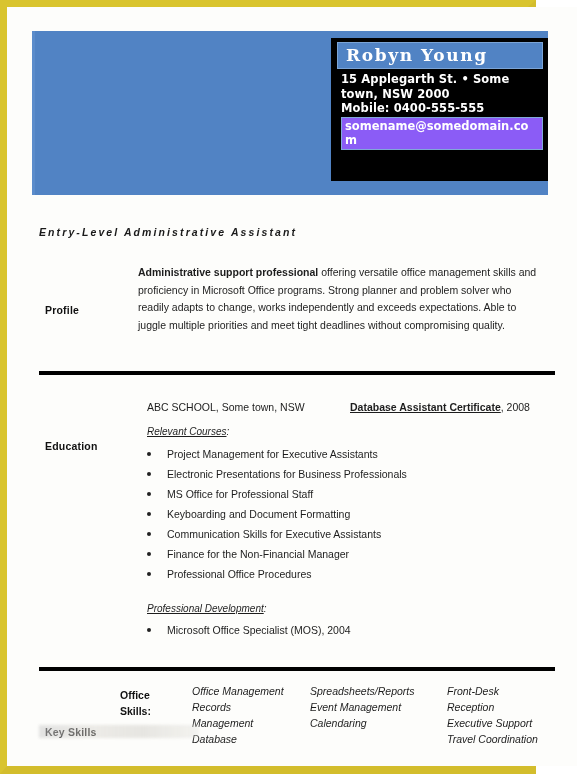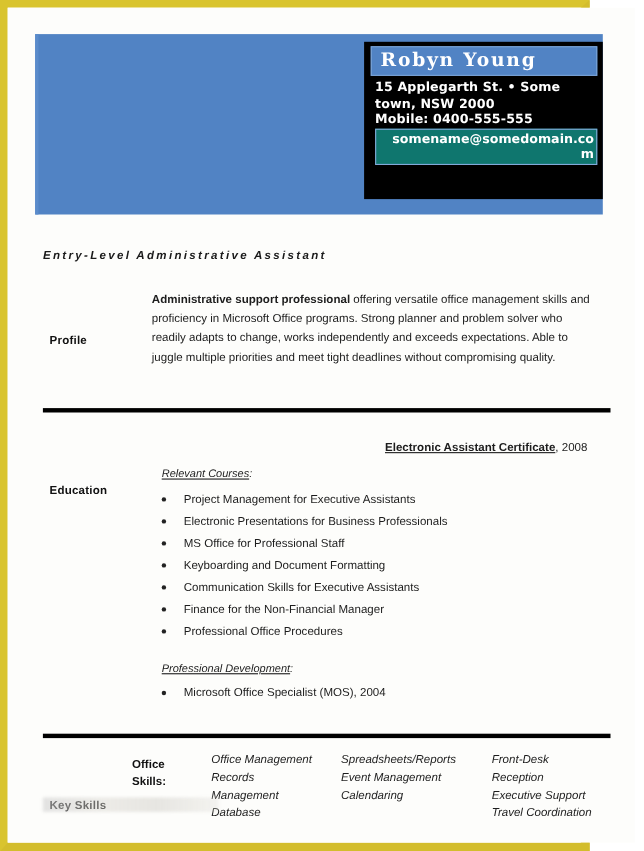--- a/index.html
+++ b/index.html
@@ -82,26 +82,25 @@
     font-family: "DejaVu Sans", "Liberation Sans", sans-serif;
     font-weight: bold;
     font-size: 11.5px;
     line-height: 14.5px;
     color: #ffffff;
     letter-spacing: 0.1px;
   }
   .email-plate {
     margin-top: 1px;
     margin-left: 0px;
-    background: #0f766e;
+    background: #8b5cf6;
     border: 1px solid #82a9d9;
     box-sizing: border-box;
     width: 202px;
     padding: 1px 2px 1px 3px;
-    text-align: right;
   }
   .email-plate .email-text {
     font-family: "DejaVu Sans", "Liberation Sans", sans-serif;
     font-weight: bold;
     font-size: 11.5px;
     line-height: 14.5px;
     color: #ffffff;
     word-break: break-all;
     display: block;
   }
@@ -281,21 +280,22 @@
     </div>
 
     <div class="job-title">Entry-Level Administrative Assistant</div>
 
     <div class="sec-label profile-label">Profile</div>
     <div class="profile-body body-text"><b>Administrative support professional</b><span> offering versatile office management skills and proficiency in Microsoft Office programs. Strong planner and problem solver who readily adapts to change, works independently and exceeds expectations. Able to juggle multiple priorities and meet tight deadlines without compromising quality.</span></div>
 
     <div class="rule rule-education"></div>
 
     <div class="sec-label education-label">Education</div>
-    <div class="edu-cert"><span class="cert-name">Electronic Assistant Certificate</span><span>, 2008</span></div>
+    <div class="edu-school">ABC SCHOOL, Some town, NSW</div>
+    <div class="edu-cert"><span class="cert-name">Database Assistant Certificate</span><span>, 2008</span></div>
 
     <div class="sub-head relevant-courses"><span class="u">Relevant Courses</span><span>:</span></div>
 
     <ul class="bullets courses-list">
       <li>Project Management for Executive Assistants</li>
       <li>Electronic Presentations for Business Professionals</li>
       <li>MS Office for Professional Staff</li>
       <li>Keyboarding and Document Formatting</li>
       <li>Communication Skills for Executive Assistants</li>
       <li>Finance for the Non-Financial Manager</li>

